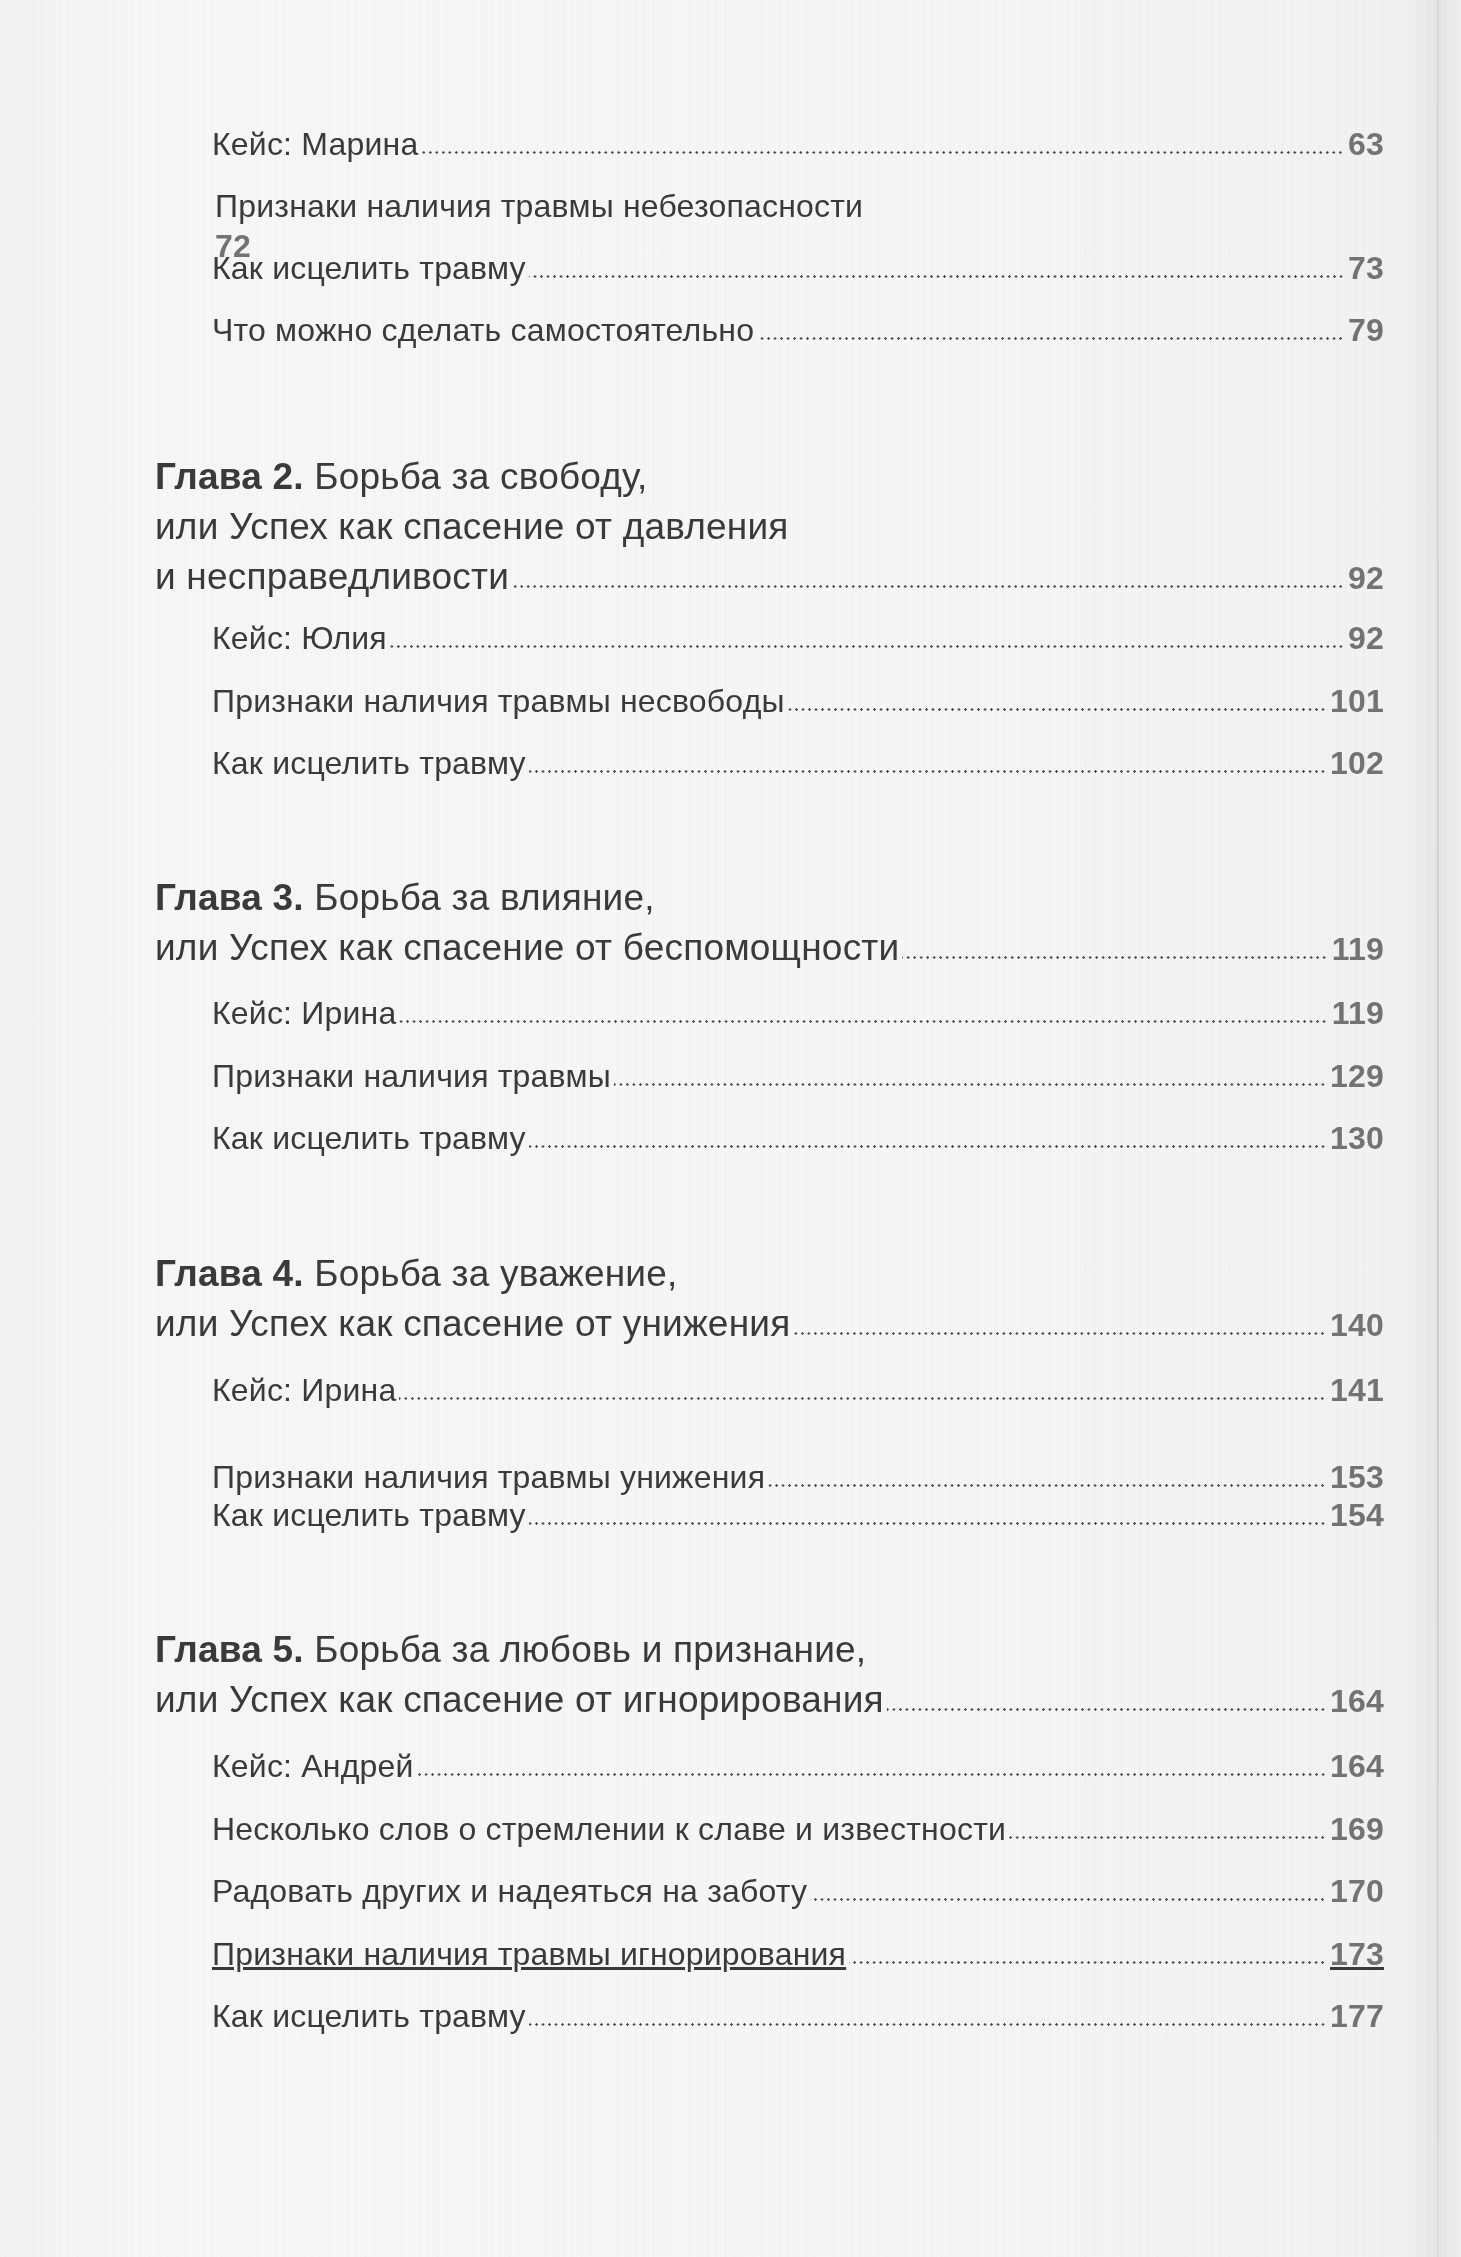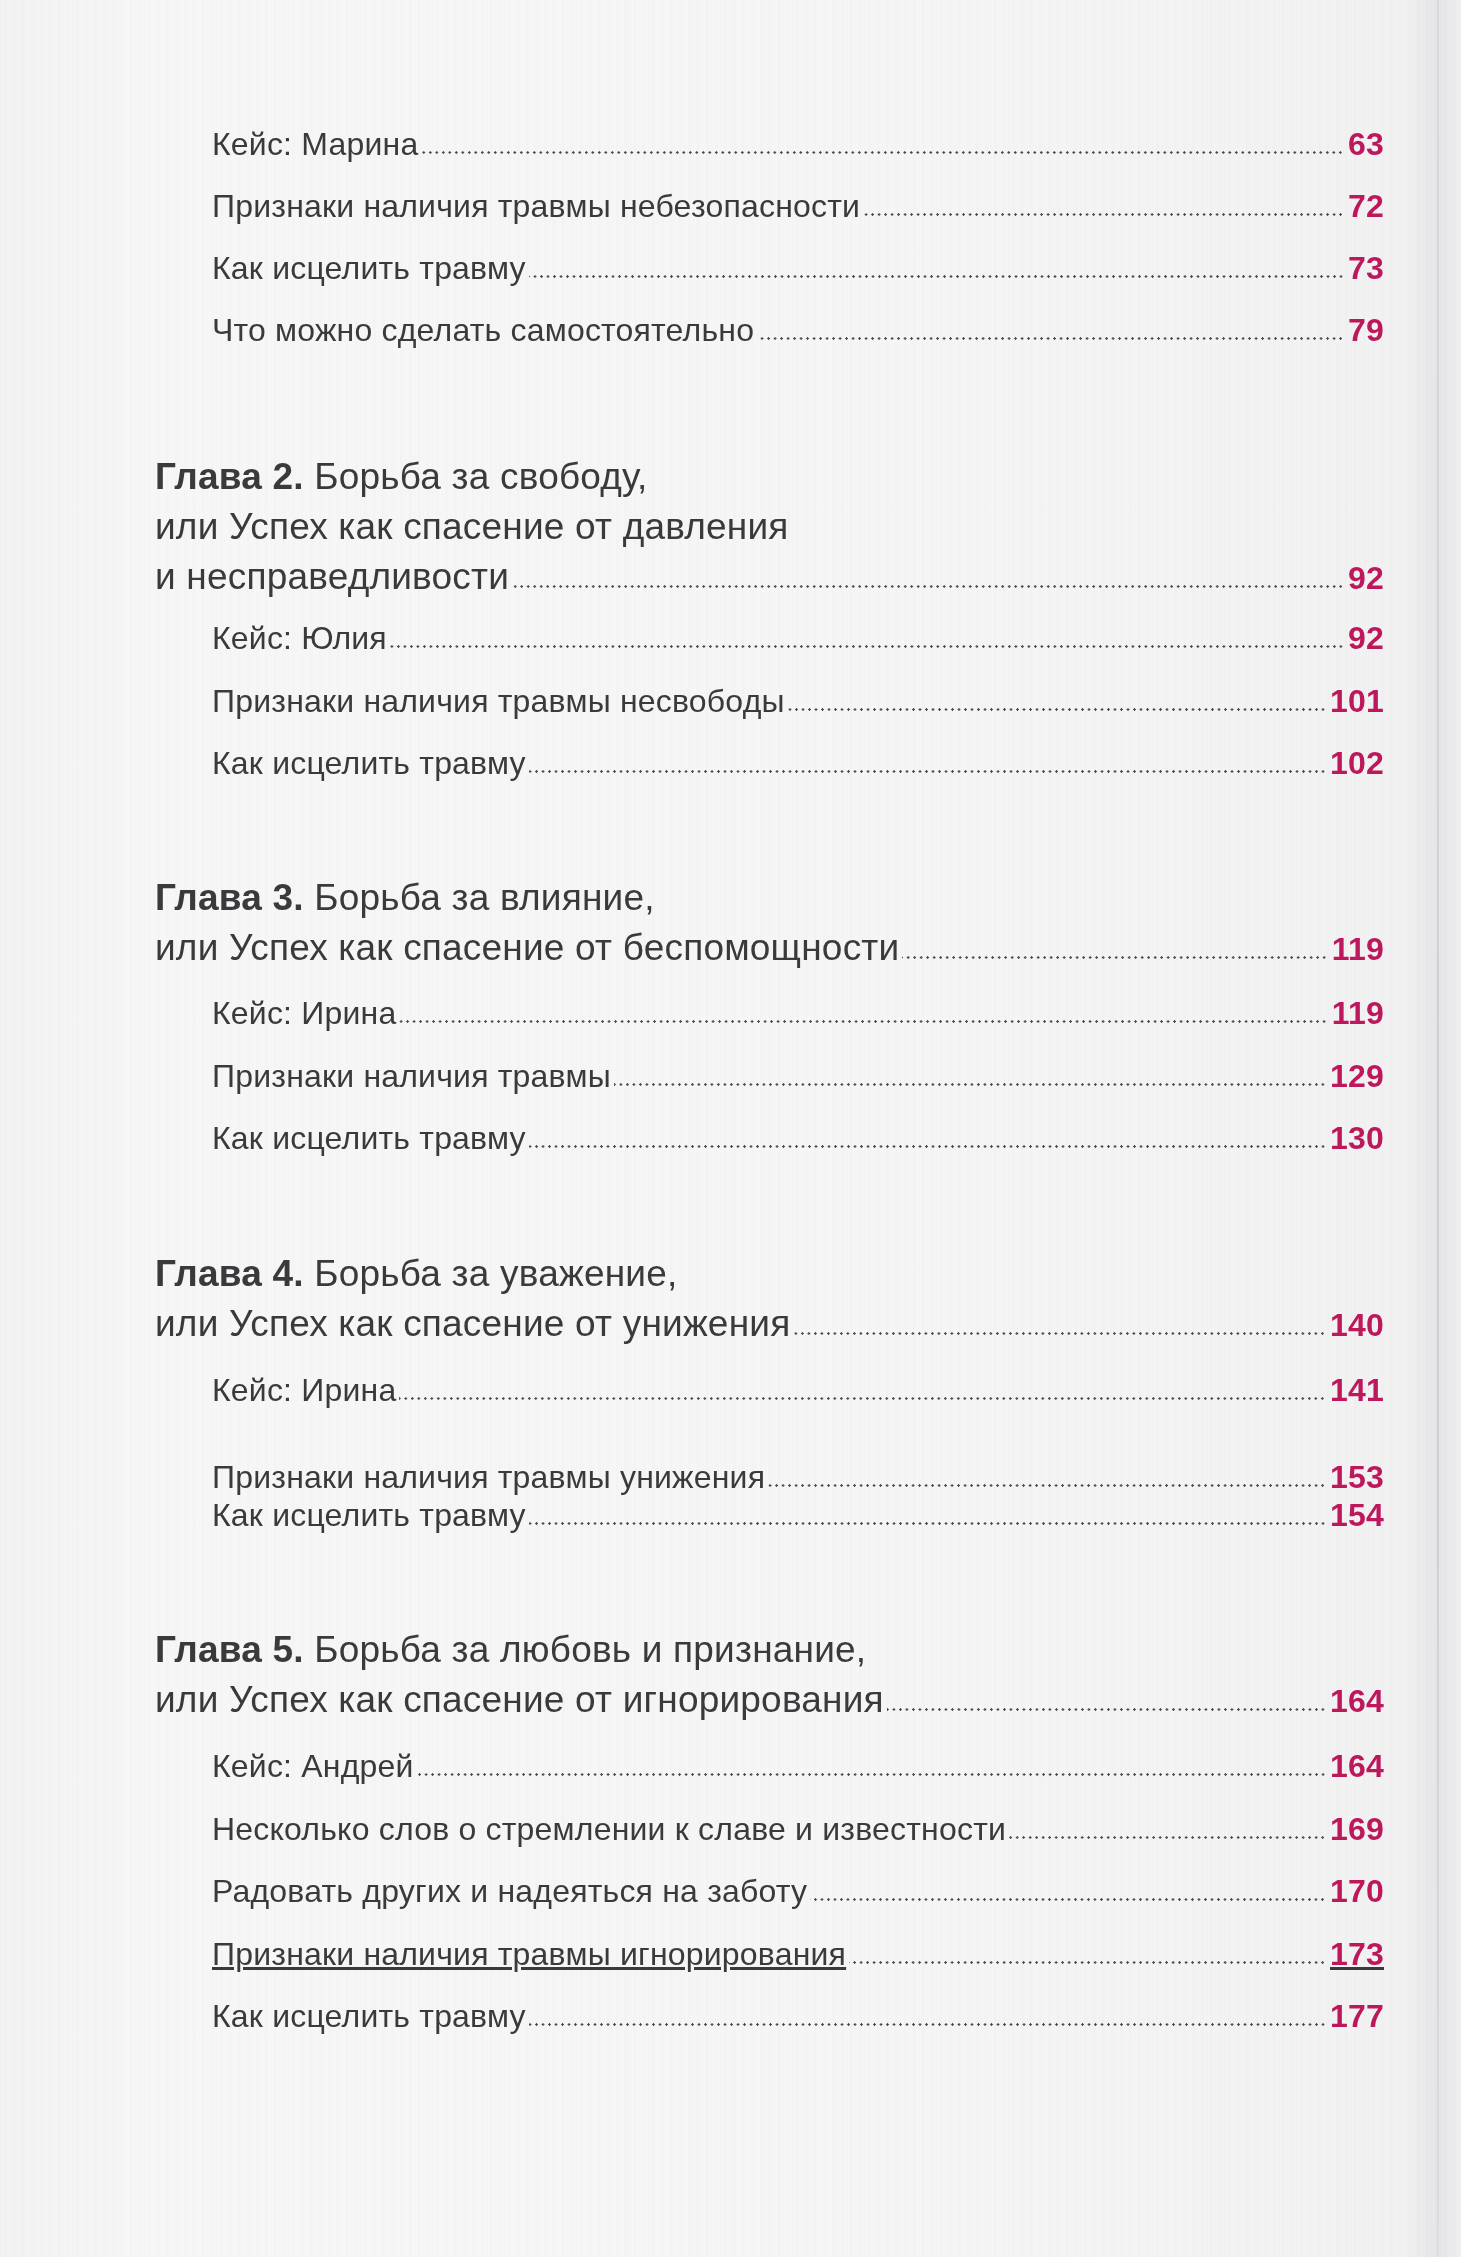--- a/index.html
+++ b/index.html
@@ -76,40 +76,40 @@
       background-size: 6.5px 3px;
       background-repeat: repeat-x;
       background-position: right center;
       transform: translateY(-1px);
     }
     .page-num {
       flex: 0 0 auto;
       font-weight: bold;
       min-width: 0;
       text-align: left;
-      color: #be185d;
+      color: #737373;
     }
     .row.chapter-last .page-num {
       font-size: 32px;
     }
   </style>
 </head>
 <body>
 
 <div class="paper"></div>
 <div class="page-edge"></div>
 
 <div class="toc">
 
   <div class="row sub" style="top:126px;">
     <span class="title">Кейс: Марина</span>
     <span class="leader"></span>
     <span class="page-num">63</span>
   </div>
-  <div class="row sub" style="top:188px;">
+  <div class="row sub" style="top:188px;flex-direction:column;">
     <span class="title">Признаки наличия травмы небезопасности</span>
     <span class="leader"></span>
     <span class="page-num">72</span>
   </div>
   <div class="row sub" style="top:250px;">
     <span class="title">Как исцелить травму</span>
     <span class="leader"></span>
     <span class="page-num">73</span>
   </div>
   <div class="row sub" style="top:312px;">

